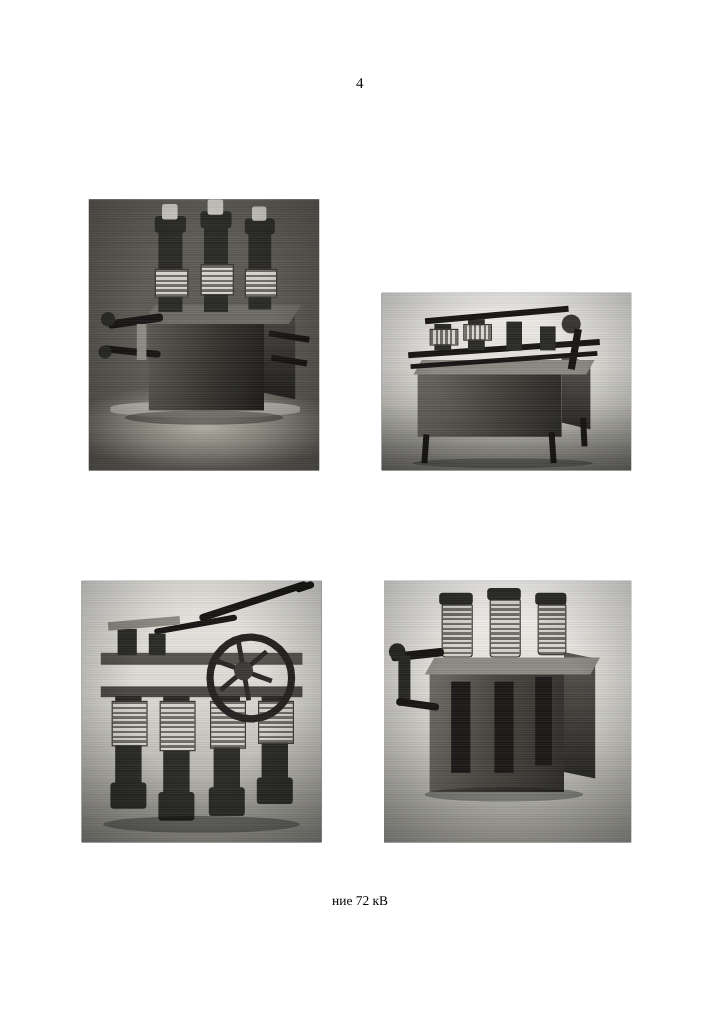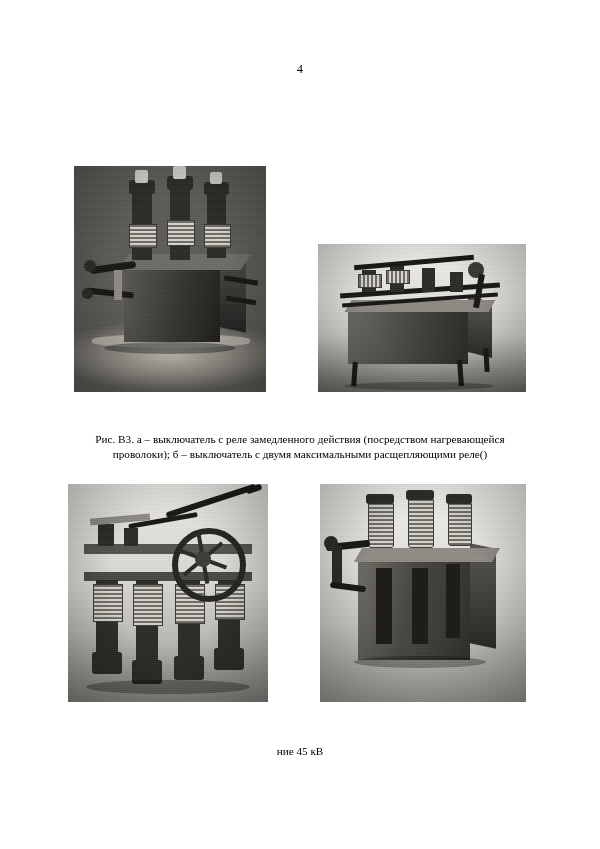--- a/index.html
+++ b/index.html
@@ -223,24 +223,20 @@
       <div class="grain"></div>
       <div class="vig"></div>
     </div>
 
     <div class="cap-letters cap-letters-row1">
       <span class="cap-let letter-a1">а</span>
       <span class="cap-let letter-b1">б</span>
     </div>
   </div>
 
-  <div class="fig-caption cap1">
-    <div>Рис. В3. а – выключатель с реле замедленного действия (посредством нагревающейся</div>
-    <div>проволоки); б – выключатель с двумя максимальными расщепляющими реле()</div>
-  </div>
 
   <div class="fig-row fig-row-2">
 
     <div class="photo ph-a2 photo-a2">
       <div class="ph-bg"></div>
 
       <div class="part" style="left:16px; top:60px; width:168px; height:10px; background:#55534d;"></div>
       <div class="part" style="left:16px; top:88px; width:168px; height:9px; background:#4b4944;"></div>
 
       <div class="part dark" style="left:28px; top:96px; width:22px; height:76px;"></div>
@@ -306,16 +302,16 @@
       <div class="vig"></div>
     </div>
 
     <div class="cap-letters cap-letters-row2">
       
       
     </div>
   </div>
 
   <div class="fig-caption cap2">
-    <div>ние 45 кВ</div>
+    <div>ние 72 кВ</div>
   </div>
 
 </div>
 
 </body></html>

